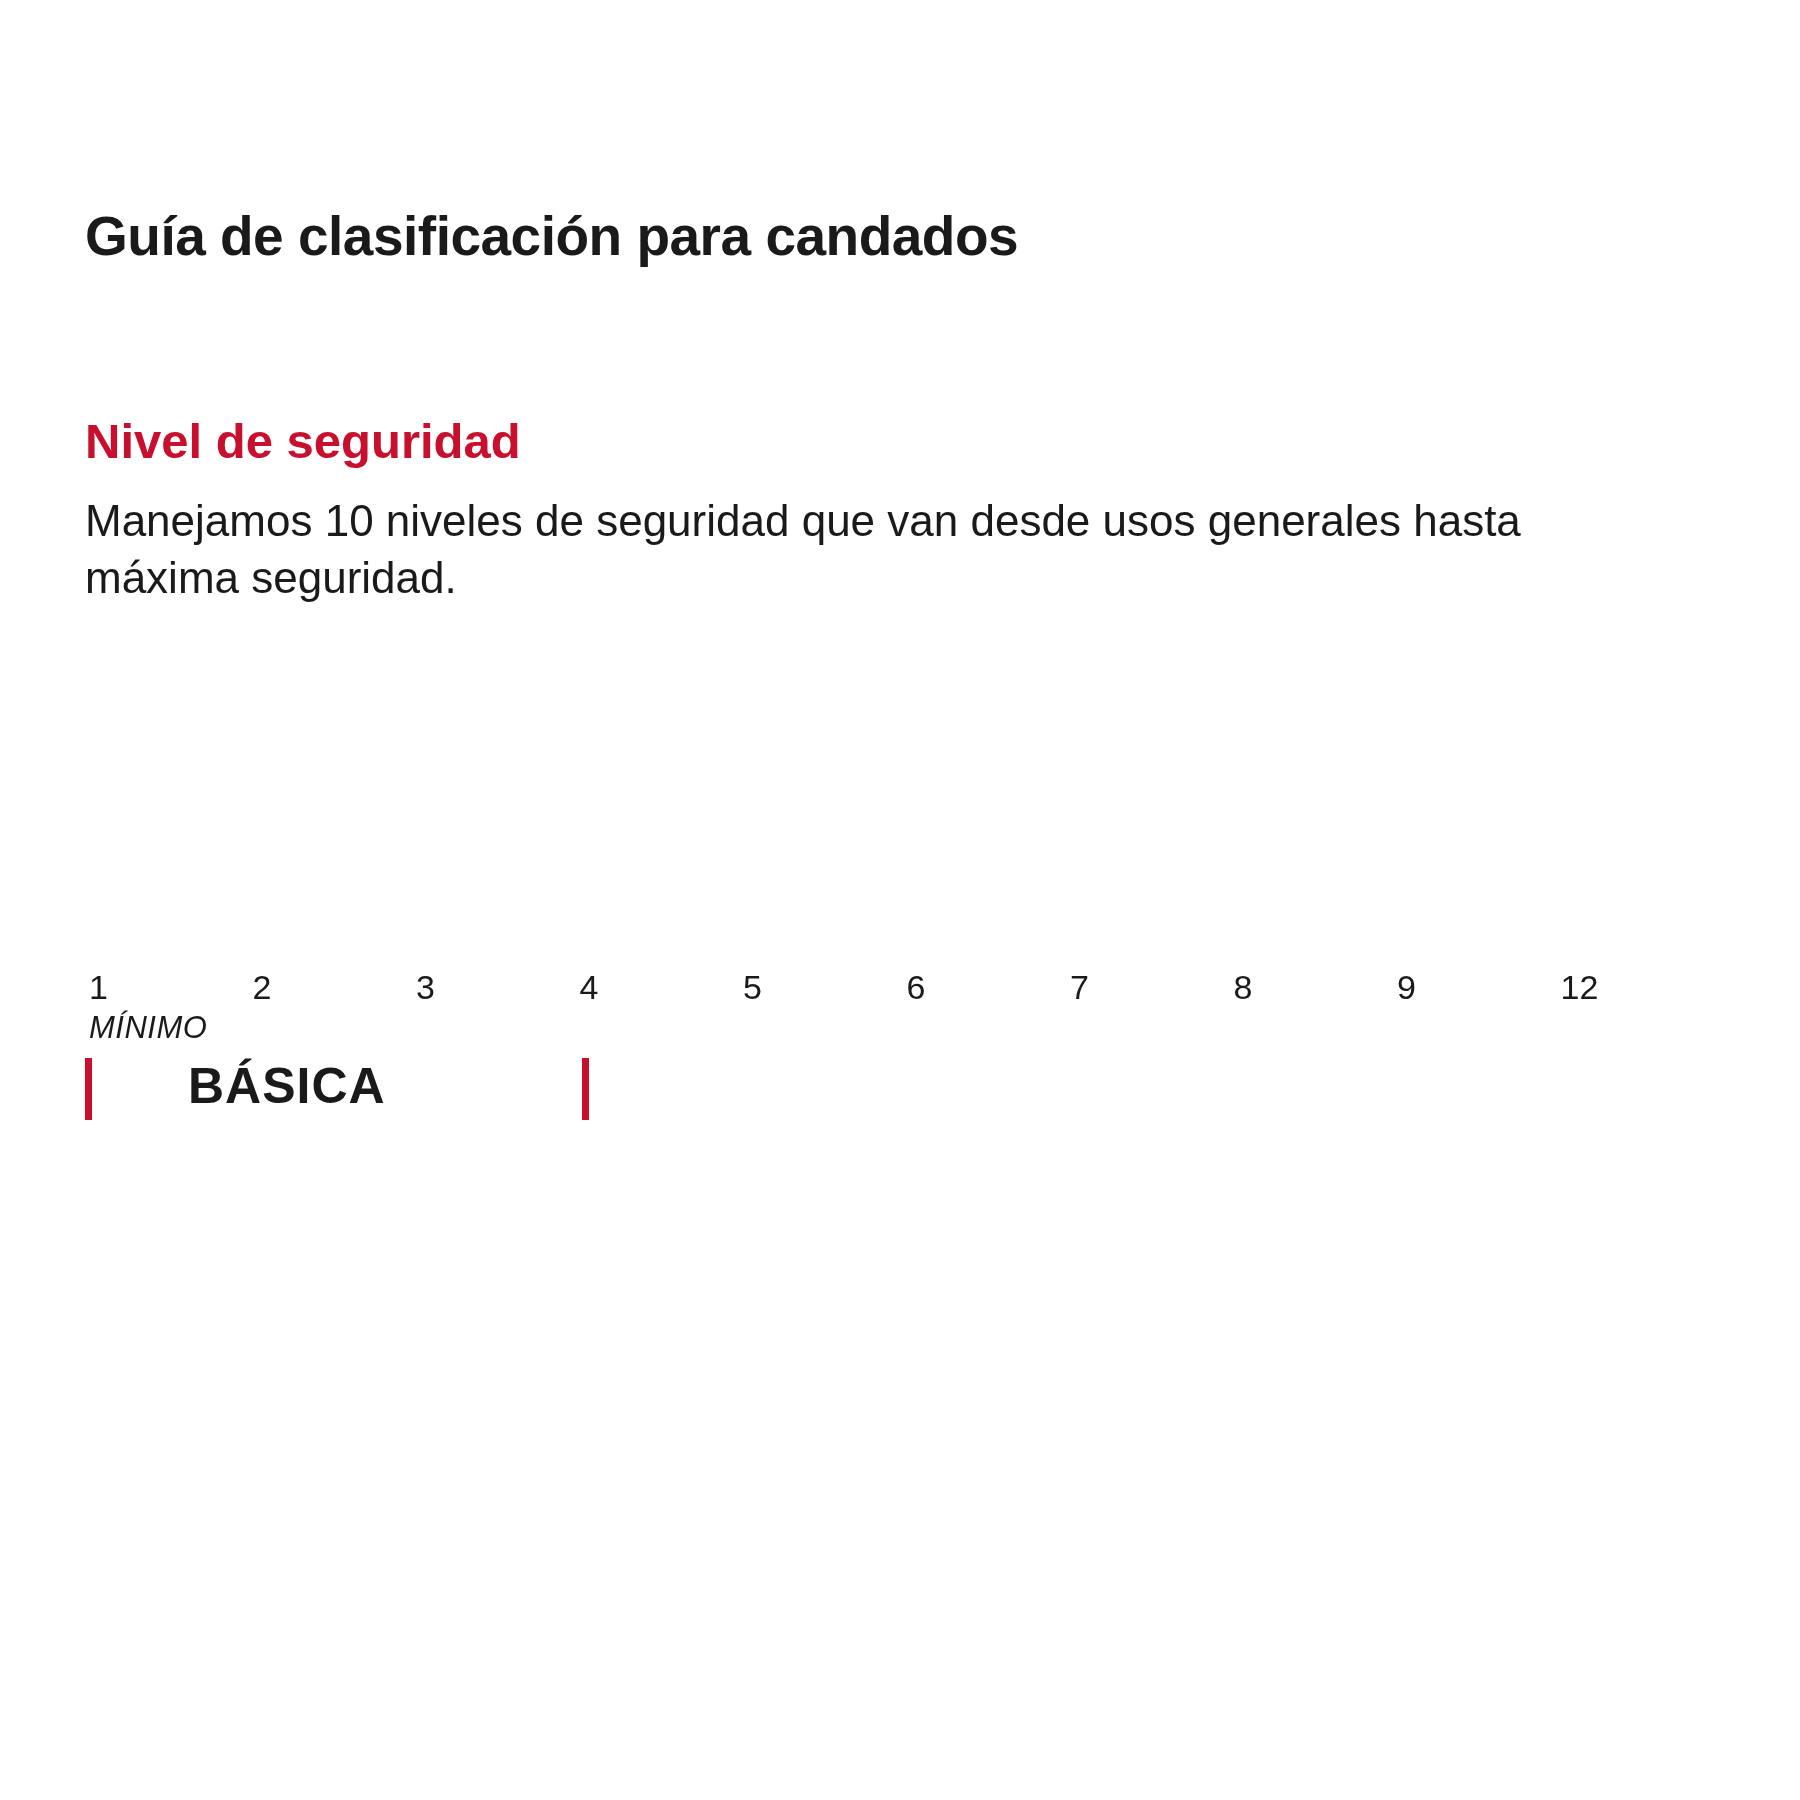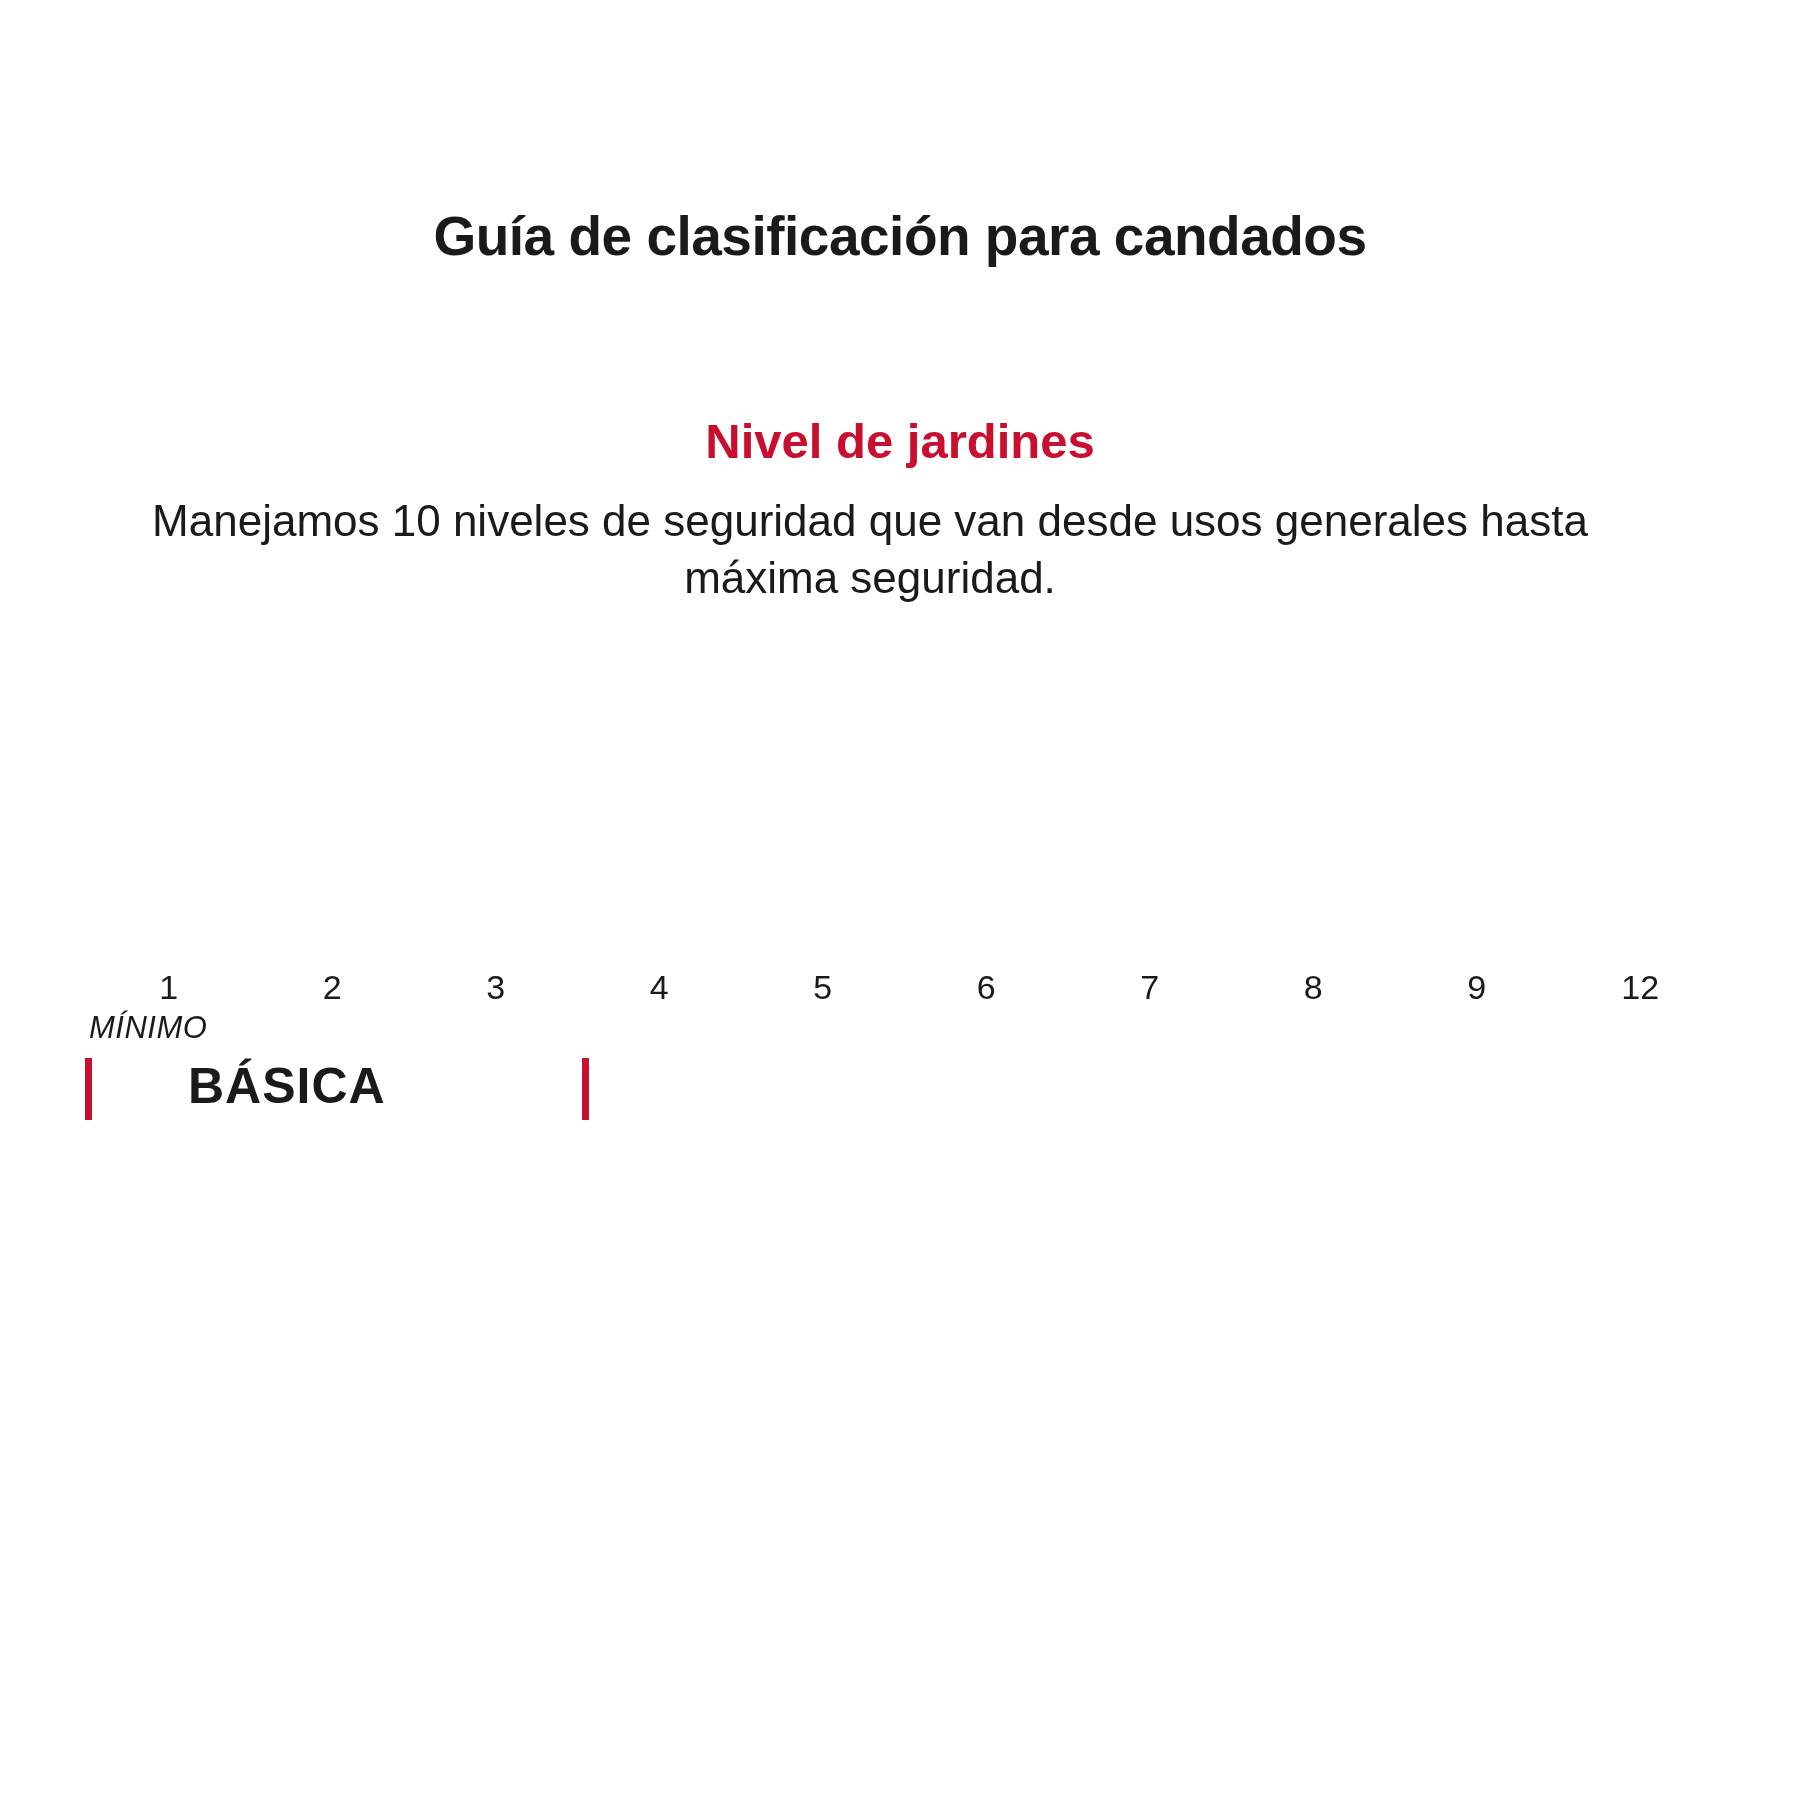--- a/index.html
+++ b/index.html
@@ -15,21 +15,20 @@
     overflow: hidden;
     position: relative;
   }
   .page {
     position: absolute;
     left: 0; top: 0;
     width: 1800px;
     height: 1800px;
     box-sizing: border-box;
     padding: 0 85px;
-    text-align: center;
   }
   .title {
     font-size: 55px;
     font-weight: bold;
     letter-spacing: -0.5px;
     margin: 0;
     padding-top: 208px;
     color: #1a1a1a;
     line-height: 1.05;
   }
@@ -138,21 +137,21 @@
     max-width: 1610px;
   }
 </style>
 </head>
 <body>
 
 <div class="page">
 
   <h1 class="title">Guía de clasificación para candados</h1>
 
-  <h2 class="section-heading">Nivel de jardines</h2>
+  <h2 class="section-heading">Nivel de seguridad</h2>
 
   <p class="section-body">Manejamos 10 niveles de seguridad que van desde usos generales hasta máxima seguridad.</p>
 
   <div class="chart-wrap">
     <div class="bars">
       <div class="bar">
           <div class="fill" style="height: 22.5806%; background: rgb(227, 191, 187);"></div>
         </div>
       <div class="bar">
           <div class="fill" style="height: 100%; background: rgb(221, 181, 177);"></div>

